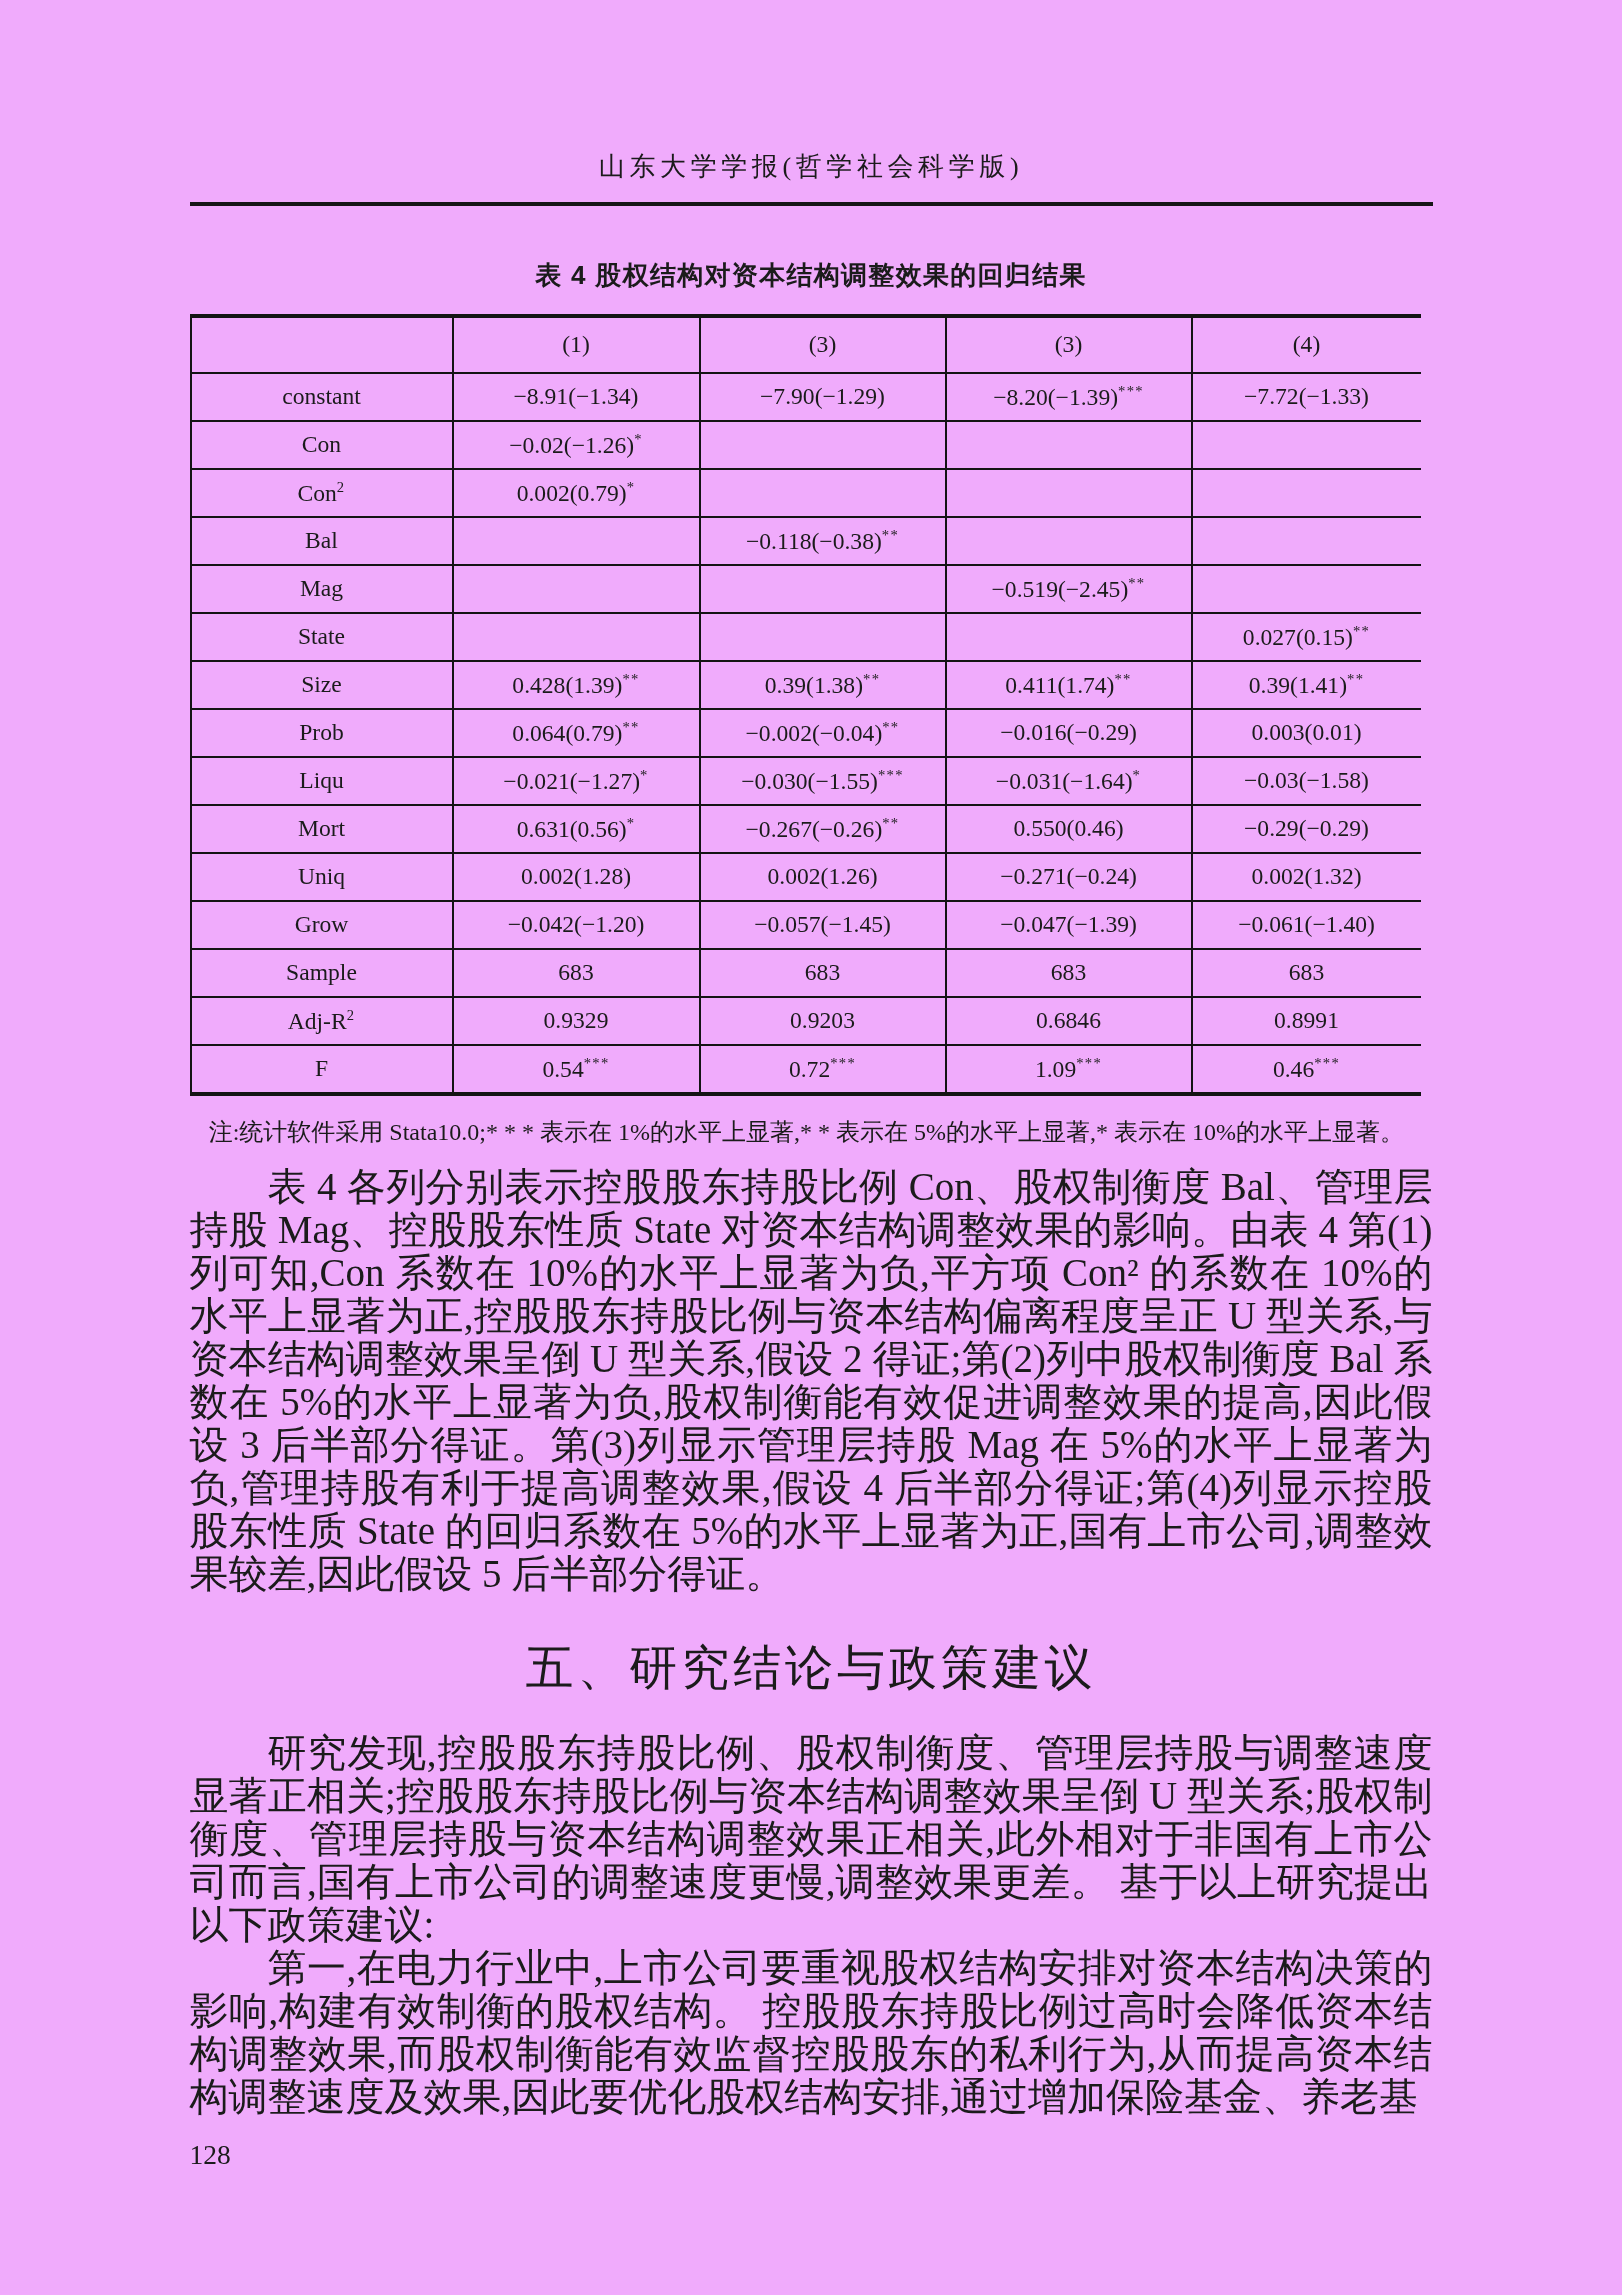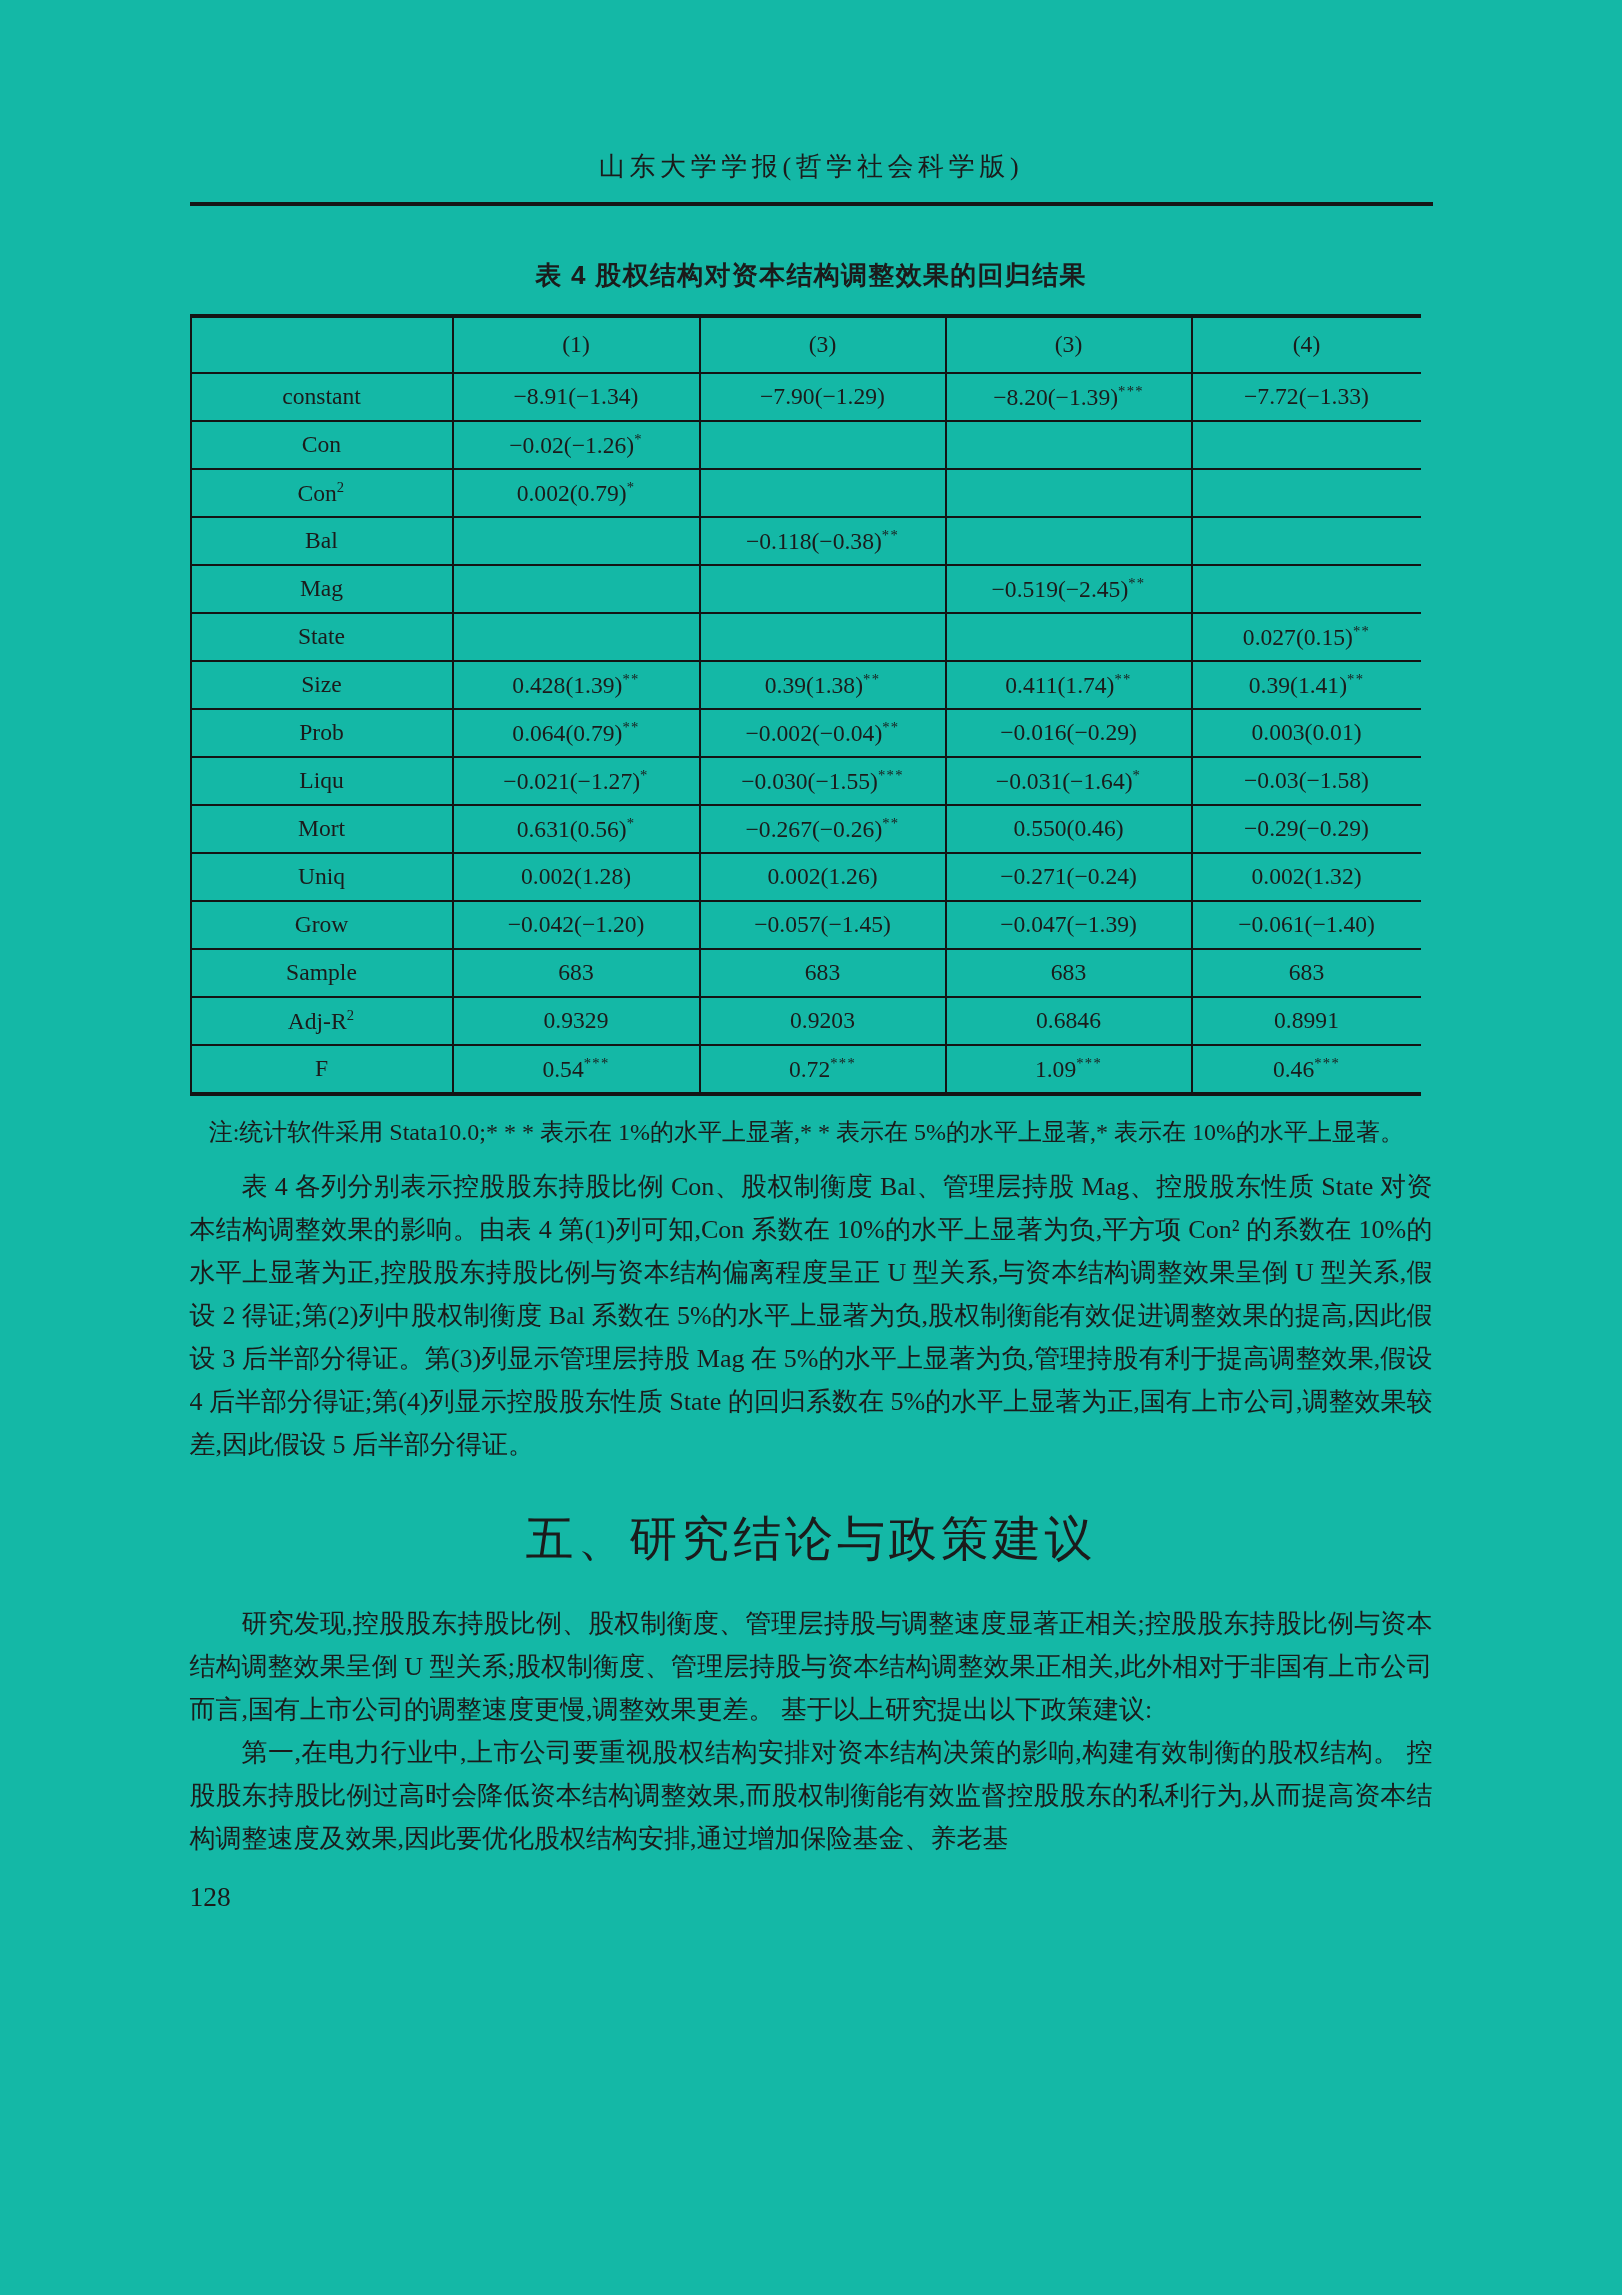--- a/index.html
+++ b/index.html
@@ -1,20 +1,20 @@
 <!DOCTYPE html>
 <html lang="zh" style="font-size:10.5px"><head>
 <meta charset="utf-8">
 <style>
   html,body{margin:0;padding:0;background:#e8e8e8;}
   .page{
     position:relative;
     width:1622px;height:2295px;
     margin:0 auto;
-    background:#14b8a6;
+    background:#f0abfc;
     color:#1b1b1b;
     font-family:"Liberation Serif","DejaVu Serif",serif;
     overflow:hidden;
   }
   .content{width:1243px;margin:0 auto;}
   .journal-header{
     padding-top:149px;
     text-align:center;
     font-size:26px;
     letter-spacing:4.6px;
@@ -60,21 +60,21 @@
     letter-spacing:1.3px;
   }
   .table-note{
     margin-top:17px;
     font-size:24px;
     line-height:38px;
     text-indent:0.8em;
     text-align:justify;
   }
   .para{
-    font-size:26px;
+    font-size:39px;
     line-height:43px;
     text-align:justify;
     text-indent:2em;
   }
   .para-1{margin-top:14.4px;}
   .section-heading{
     margin:41px 0 0 0;
     text-align:center;
     font-size:48px;
     font-weight:500;

